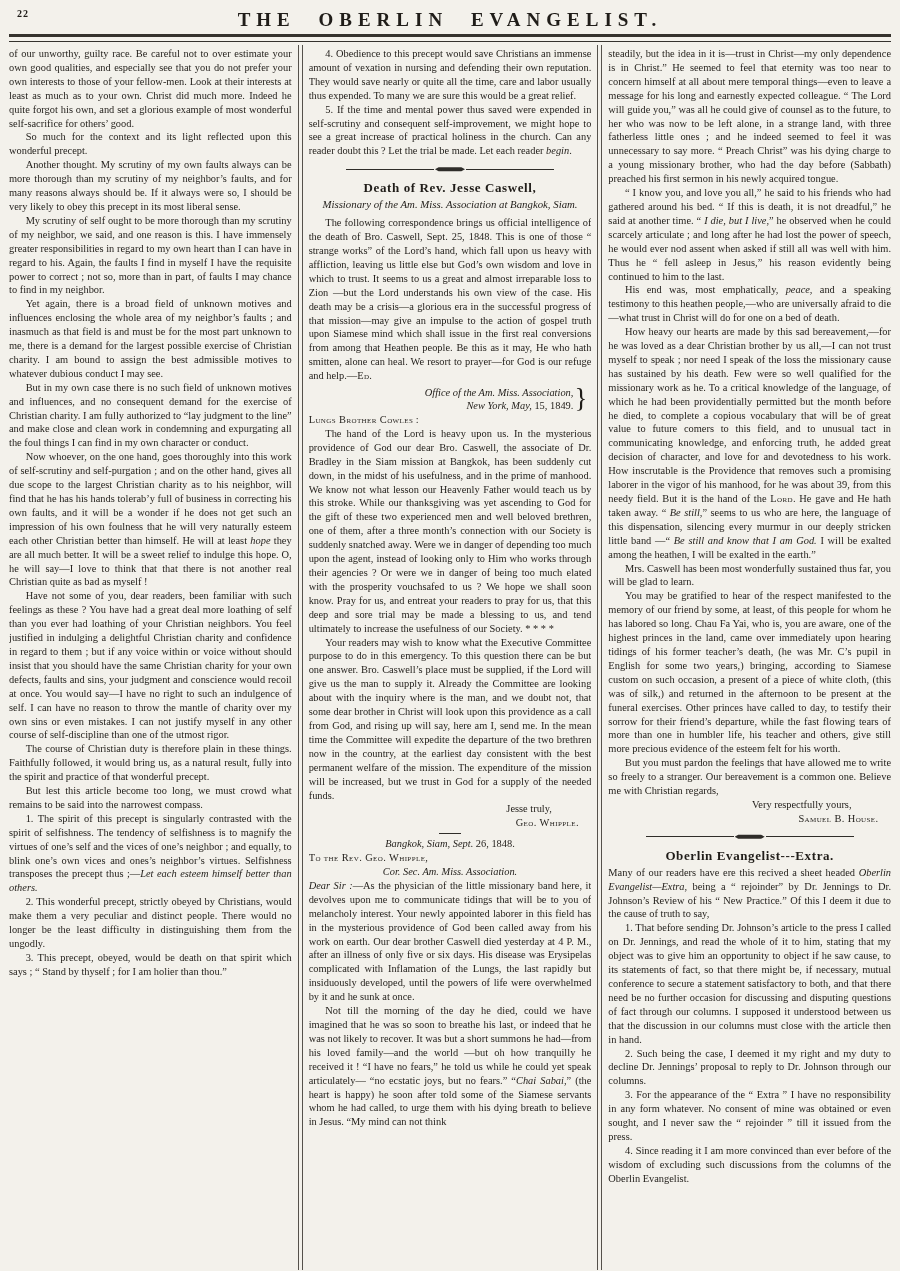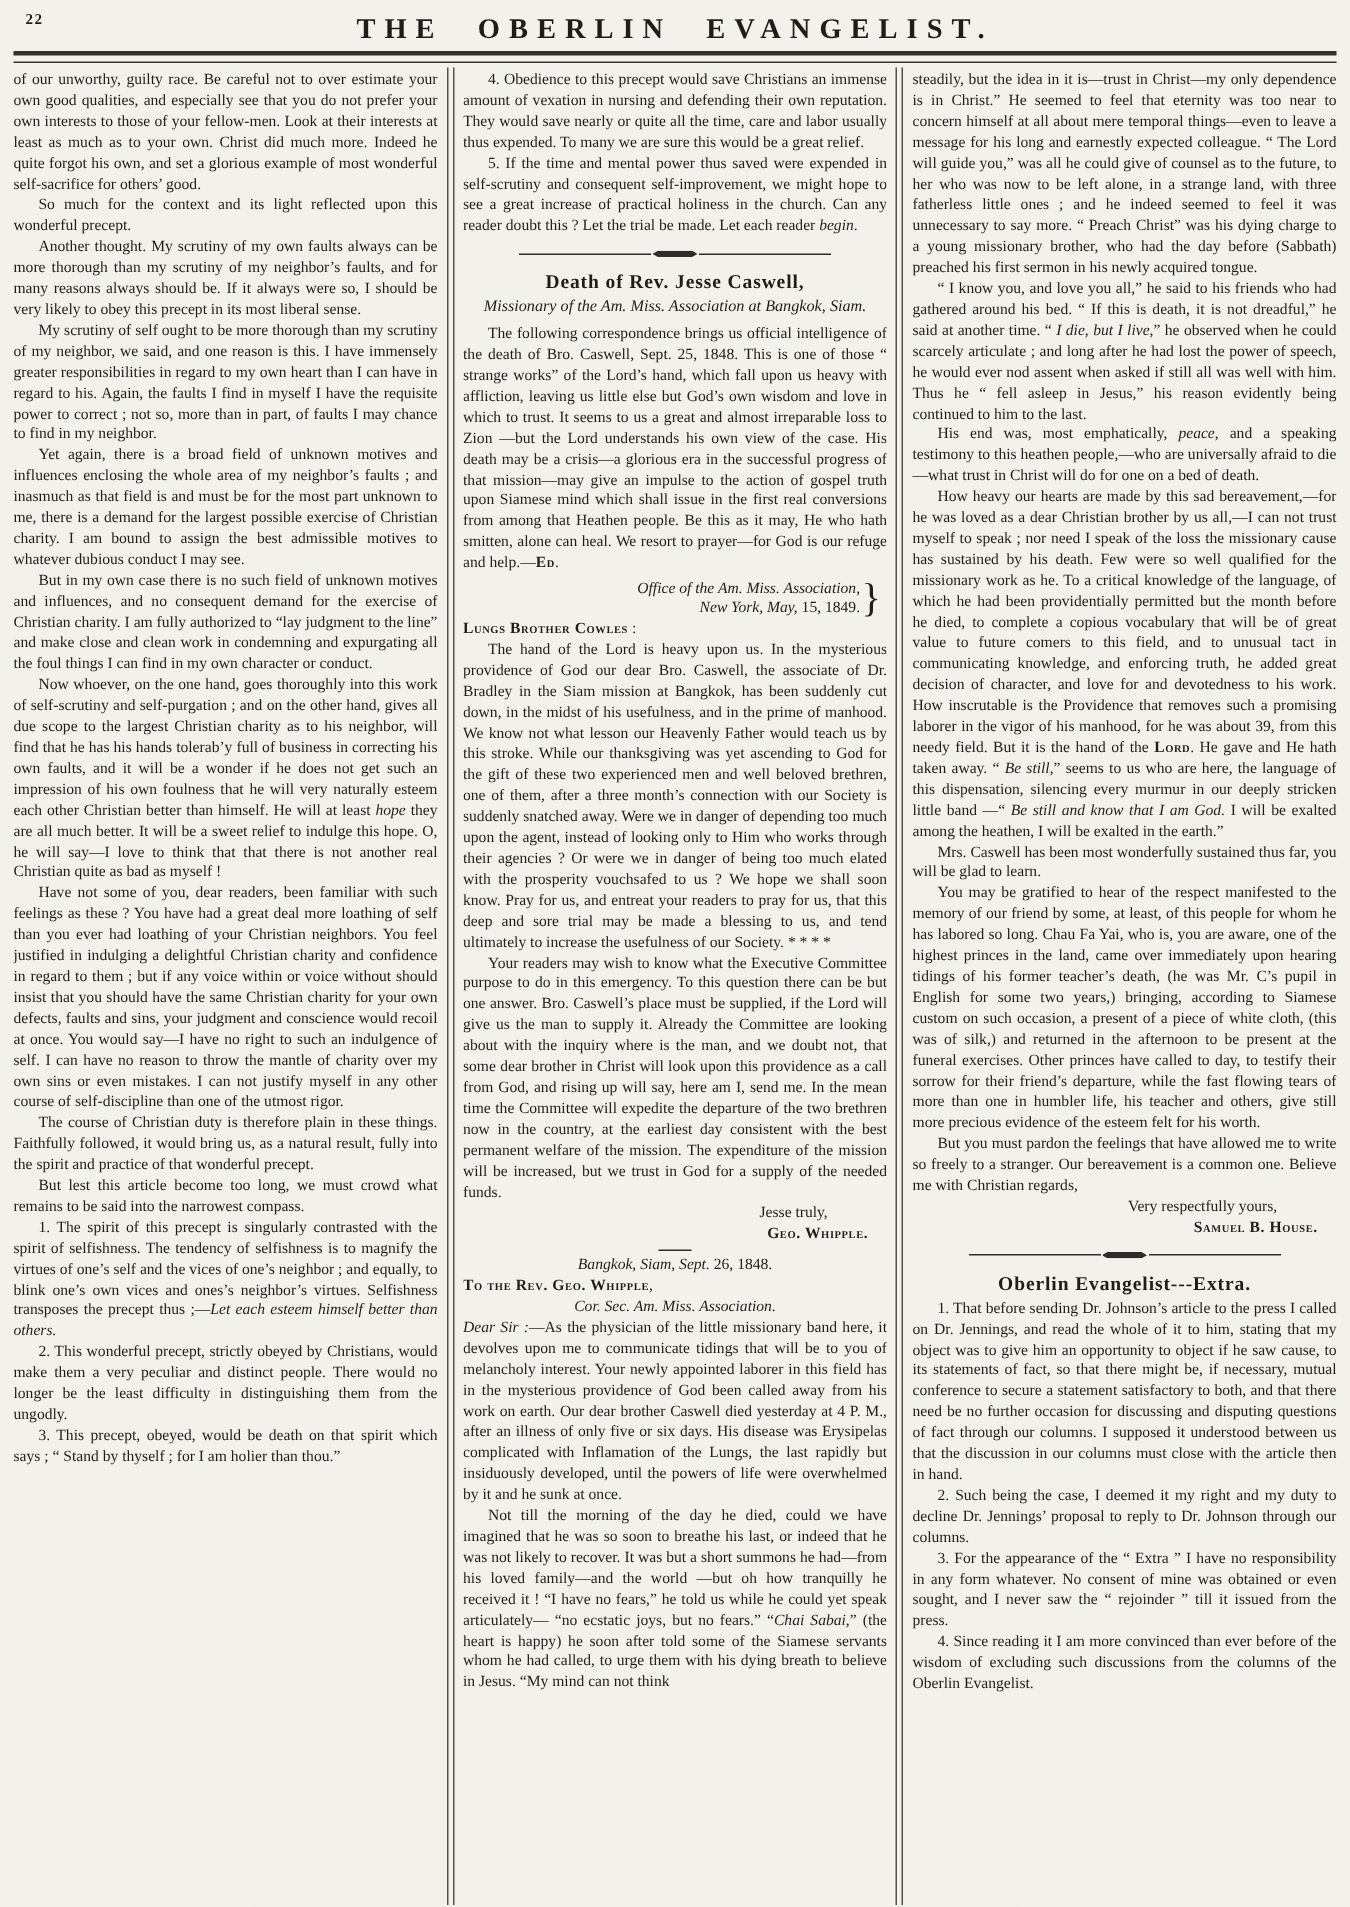--- a/index.html
+++ b/index.html
@@ -22,21 +22,21 @@
   .vrule{width:3px;border-left:1px solid #55514b;border-right:1px solid #55514b;margin:0 6px;}
   .blk{font-size:10.4px;line-height:13.9px;}
   .blk.p{text-align:justify;text-indent:1.6em;}
   .blk.pf{text-align:justify;text-indent:0;}
   .blk.h{text-align:center;font-weight:bold;font-size:13px;line-height:15px;margin:7px 0 3px 0;letter-spacing:0.6px;}
   .blk.sub{text-align:center;font-style:italic;font-size:10.8px;margin:0 0 4px 0;}
   .blk.ctr{text-align:center;}
   .blk.right{text-align:right;padding-right:1.2em;}
   .blk.right div:first-child{padding-right:2.6em;}
   .blk.to div+div{text-align:center;}
-  .sc{font-variant:small-caps;letter-spacing:0.4px;font-weight:bold;}
+  .sc{font-variant:small-caps;letter-spacing:0.4px;}
   .orn{display:flex;align-items:center;justify-content:center;margin:7px 0 2px 0;height:8px;}
   .orn-line{width:88px;border-top:1.2px solid #2f2d29;}
   .orn-diamond{width:30px;height:5px;background:#2f2d29;margin:0 1px;
     clip-path:polygon(0 50%,12% 8%,88% 8%,100% 50%,88% 92%,12% 92%);}
   .dash{display:flex;justify-content:center;margin:3px 0;}
   .dash-line{width:22px;border-top:1px solid #2f2d29;}
   .office{display:flex;justify-content:flex-end;align-items:center;margin:2px 4px 1px 0;}
   .office-lines{text-align:right;font-size:10.4px;line-height:13px;}
   .brace{font-size:27px;line-height:27px;margin-left:1px;font-weight:400;}
 </style>
@@ -114,19 +114,20 @@
         <div class="blk right">
           <div>Very respectfully yours,</div>
           <div><span class="sc">Samuel B. House.</span></div>
         </div>
         <div class="blk orn">
           <span class="orn-line"></span>
           <span class="orn-diamond"></span>
           <span class="orn-line"></span>
         </div>
         <div class="blk h">Oberlin Evangelist---Extra.</div>
+        <div class="blk pf">Many of our readers have ere this recived a sheet headed <i>Oberlin Evangelist—Extra</i>, being a “ rejoinder” by Dr. Jennings to Dr. Johnson’s Review of his “ New Practice.” Of this I deem it due to the cause of truth to say,</div>
         <div class="blk p">1. That before sending Dr. Johnson’s article to the press I called on Dr. Jennings, and read the whole of it to him, stating that my object was to give him an opportunity to object if he saw cause, to its statements of fact, so that there might be, if necessary, mutual conference to secure a statement satisfactory to both, and that there need be no further occasion for discussing and disputing questions of fact through our columns.  I supposed it understood between us that the discussion in our columns must close with the article then in hand.</div>
         <div class="blk p">2. Such being the case, I deemed it my right and my duty to decline Dr. Jennings’ proposal to reply to Dr. Johnson through our columns.</div>
         <div class="blk p">3. For the appearance of the “ Extra ” I have no responsibility in any form whatever.  No consent of mine was obtained or even sought, and I never saw the “ rejoinder ” till it issued from the press.</div>
         <div class="blk p">4. Since reading it I am more convinced than ever before of the wisdom of excluding such discussions from the columns of the Oberlin Evangelist.</div>
       </div>
   </div>
 </div>
 
 </body></html>

